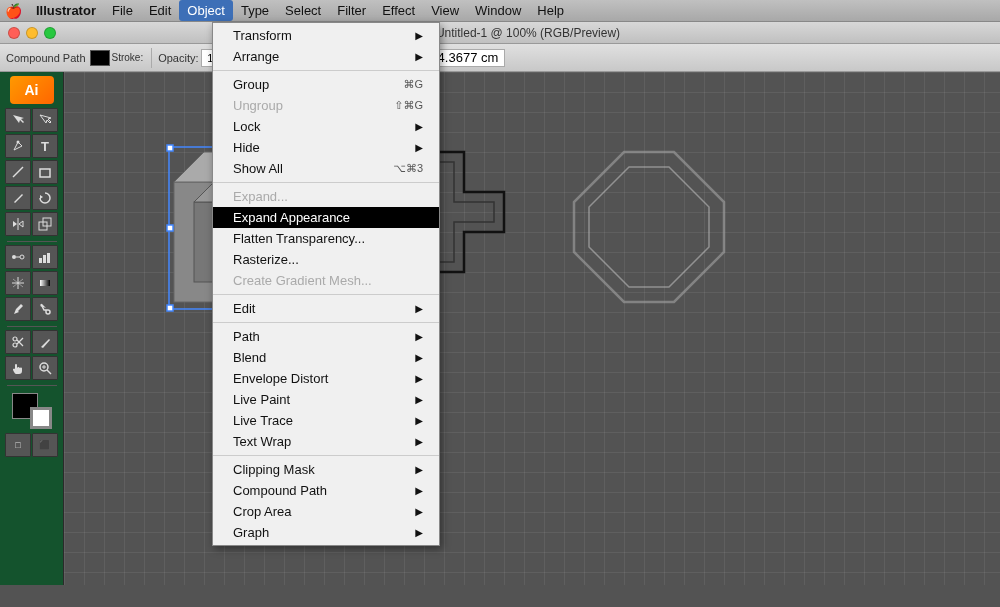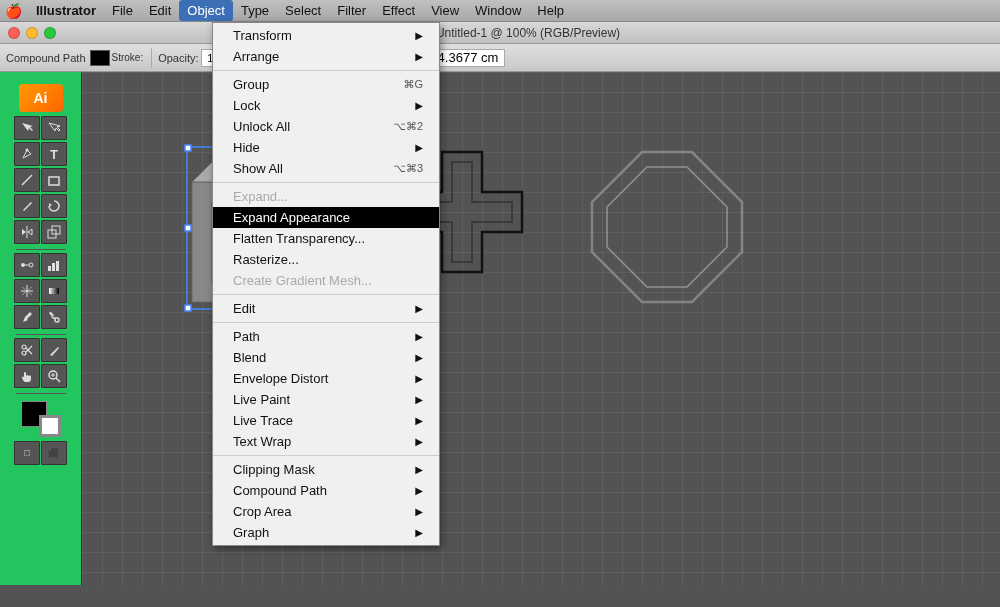--- a/index.html
+++ b/index.html
@@ -158,26 +158,26 @@
     
     .main-layout {
       display: flex;
       width: 100%;
       height: calc(607px - 22px - 22px - 28px - 22px);
       position: relative;
     }
 
     
     .toolbox {
-      width: 82px;
-      background: #22c55e;
+      width: 64px;
+      background: #14532d;
       display: flex;
       flex-direction: column;
       align-items: center;
-      padding: 12px 0;
+      padding: 4px 0;
       flex-shrink: 0;
       border-right: 1px solid #2a2a2a;
     }
     .tool-ai-logo {
       width: 44px;
       height: 28px;
       background: linear-gradient(135deg, #ff9900, #ff6600);
       border-radius: 4px;
       display: flex;
       align-items: center;
@@ -568,27 +568,27 @@
     </div>
     <div class="menu-item">
       <span>Arrange</span>
       <span class="menu-item-arrow">▶</span>
     </div>
     <div class="menu-separator"></div>
     <div class="menu-item">
       <span>Group</span>
       <span class="menu-item-shortcut">⌘G</span>
     </div>
+    <div class="menu-item disabled">
+      <span>Ungroup</span>
+      <span class="menu-item-shortcut">⇧⌘G</span>
+    </div>
     <div class="menu-item">
       <span>Lock</span>
       <span class="menu-item-arrow">▶</span>
-    </div>
-    <div class="menu-item">
-      <span>Unlock All</span>
-      <span class="menu-item-shortcut">⌥⌘2</span>
     </div>
     <div class="menu-item">
       <span>Hide</span>
       <span class="menu-item-arrow">▶</span>
     </div>
     <div class="menu-item">
       <span>Show All</span>
       <span class="menu-item-shortcut">⌥⌘3</span>
     </div>
     <div class="menu-separator"></div>

